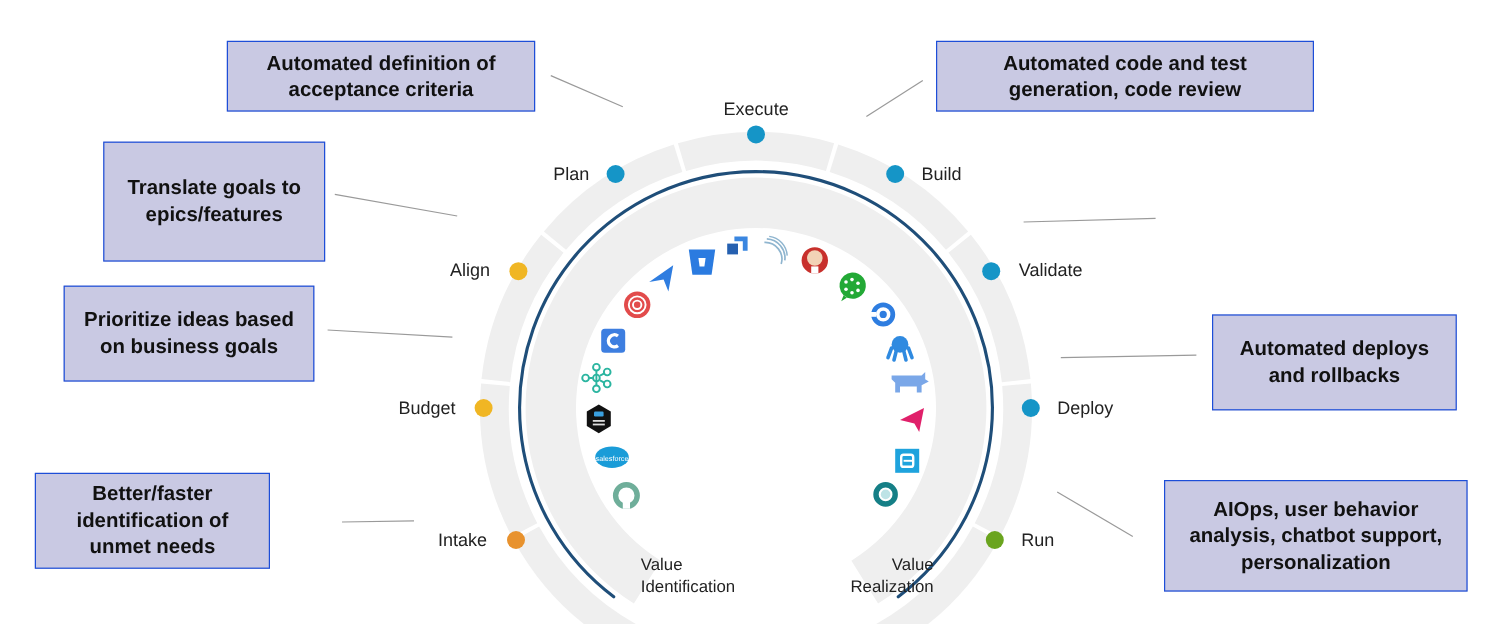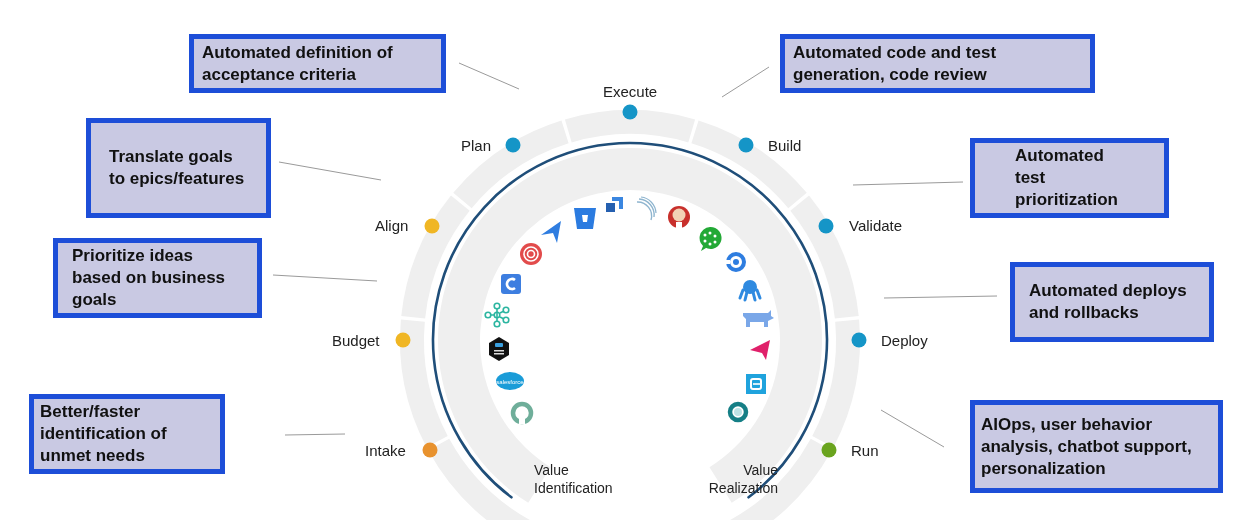--- a/index.html
+++ b/index.html
@@ -1,19 +1,19 @@
 <!DOCTYPE html>
 <html><head>
 <meta charset="utf-8">
 <style>
   html, body { margin:0; padding:0; background:#ffffff; }
   body { width:1248px; height:520px; position:relative; overflow:hidden; font-family:"Liberation Sans", sans-serif; }
   #stage { position:absolute; left:0; top:0; width:1248px; height:520px; }
-  .box { position:absolute; background:#c9c9e3; border:5px solid #1d4ed8; box-sizing:border-box;
-         display:flex; align-items:center; justify-content:center; 
+  .box { position:absolute; background:#c9c9e3; border:1px solid #1d4ed8; box-sizing:border-box;
+         display:flex; align-items:center; justify-content:center; text-align:center;
          font-weight:bold; font-size:17px; line-height:22px; color:#111; padding:4px 8px; }
   .lbl { position:absolute; font-size:15px; color:#222; white-space:nowrap; }
   .vlbl { position:absolute; font-size:14px; line-height:18px; color:#222;margin-left:25px; }
 </style>
 </head>
 <body>
 
 <div id="stage">
   <svg id="ring-svg" width="1248" height="520" style="position:absolute;left:0;top:0;">
     <g id="ring-segments">
@@ -161,16 +161,15 @@
   <div class="vlbl" style="left:672px;top:461px;width:81px;text-align:right;">
     <div>Value</div>
     <div>Realization</div>
   </div>
 
   <div class="box" style="left:189px;top:34px;width:257px;height:59px;">Automated definition of acceptance criteria</div>
   <div class="box" style="left:86px;top:118px;width:185px;height:100px;padding:0 18px;">Translate goals to epics/features</div>
   <div class="box" style="left:53px;top:238px;width:209px;height:80px;padding:0 14px;">Prioritize ideas based on business goals</div>
   <div class="box" style="left:29px;top:394px;width:196px;height:80px;padding:0 6px;">Better/faster identification of unmet needs</div>
   <div class="box" style="left:780px;top:34px;width:315px;height:59px;">Automated code and test generation, code review</div>
-  <div class="box" style="left:970px;top:138px;width:199px;height:80px;padding:0 40px;">Automated test prioritization</div>
   <div class="box" style="left:1010px;top:262px;width:204px;height:80px;padding:0 14px;">Automated deploys and rollbacks</div>
   <div class="box" style="left:970px;top:400px;width:253px;height:93px;padding:0 6px;">AIOps, user behavior analysis, chatbot support, personalization</div>
 </div>
 
 </body></html>

